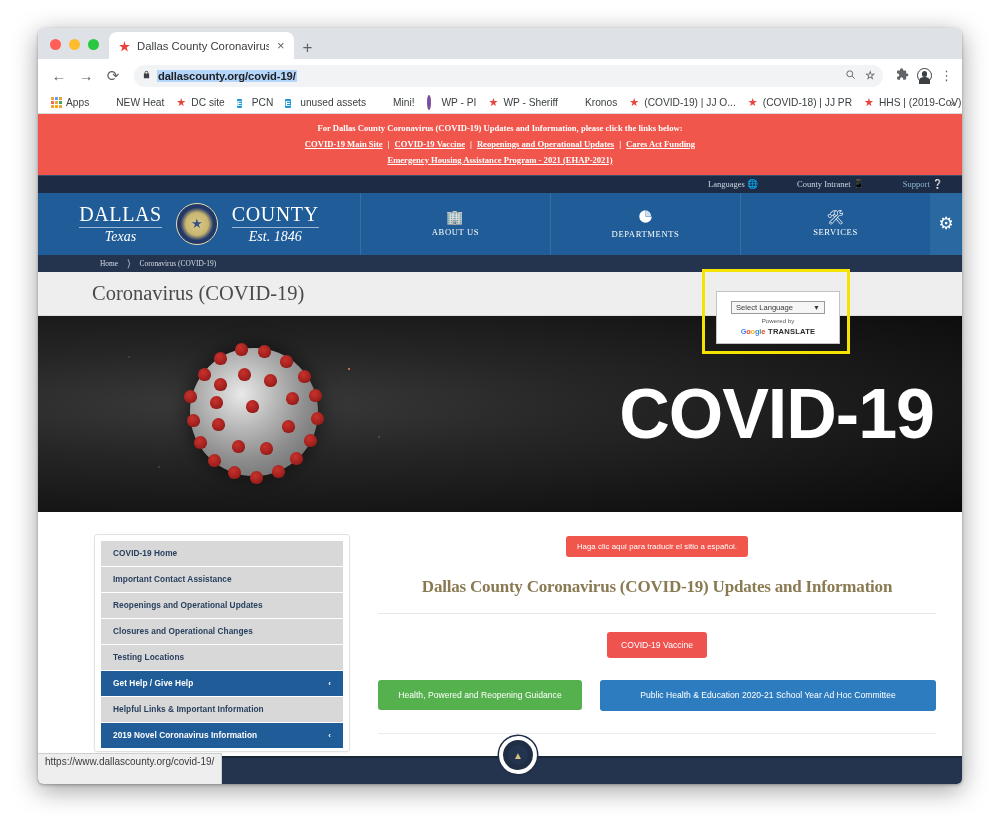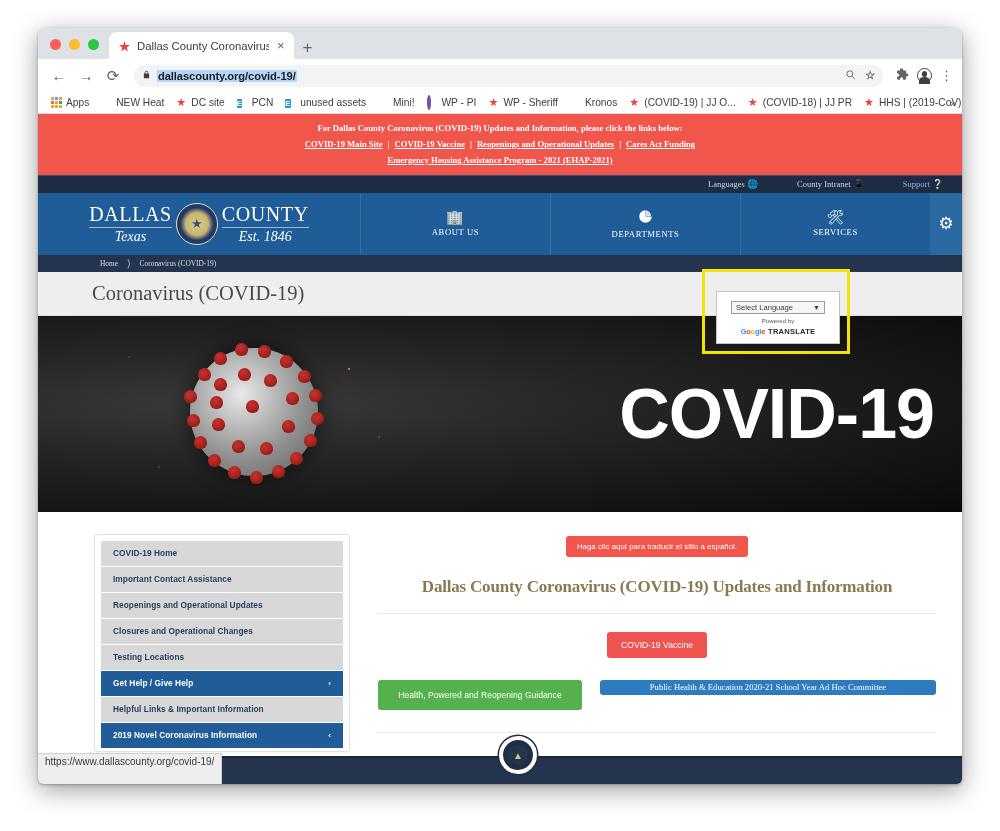--- a/index.html
+++ b/index.html
@@ -203,21 +203,21 @@
   .mainnav {
     background: #1f5c98;
     height: 62px;
     display: flex;
     align-items: stretch;
     position: relative;
   }
   .logo-cell {
     width: 322px;
     display: flex; align-items: center; justify-content: center;
-    gap: 4px;
+    gap: 14px;
     color: #fff;
   }
   .logo-word {
     font-family: "Liberation Serif", serif;
     text-align: center;
     line-height: 1;
   }
   .logo-word .big { font-size: 20px; letter-spacing: .6px; display:block; }
   .logo-word .sub {
     font-size: 14px; font-style: italic; display:block;
@@ -428,22 +428,22 @@
     display: flex; gap: 18px; margin-top: 22px;
     align-items: flex-start;
   }
   .btn-green {
     background: #55b14e; color:#fff; font-size: 8.6px;
     border-radius: 3px; padding: 10px 12px;
     flex: 0 0 204px; text-align: center;
   }
   .btn-blue {
     background: #2e7cc0; color:#fff; font-size: 8.6px;
-    border-radius: 3px; padding: 1px 16px;
-    flex: 1; text-align: center; line-height: 1.5; font-family: Liberation Serif, serif;
+    border-radius: 3px; padding: 9px 16px;
+    flex: 1; text-align: center; line-height: 1.5;
   }
   .rule2 { border-top: 1px solid #ededed; margin-top: 22px; }
 
   
   .footerband {
     position: absolute;
     left: 0; right: 0; bottom: 0;
     height: 28px;
     background: #24344e;
     border-top: 2px solid #1a2739;

